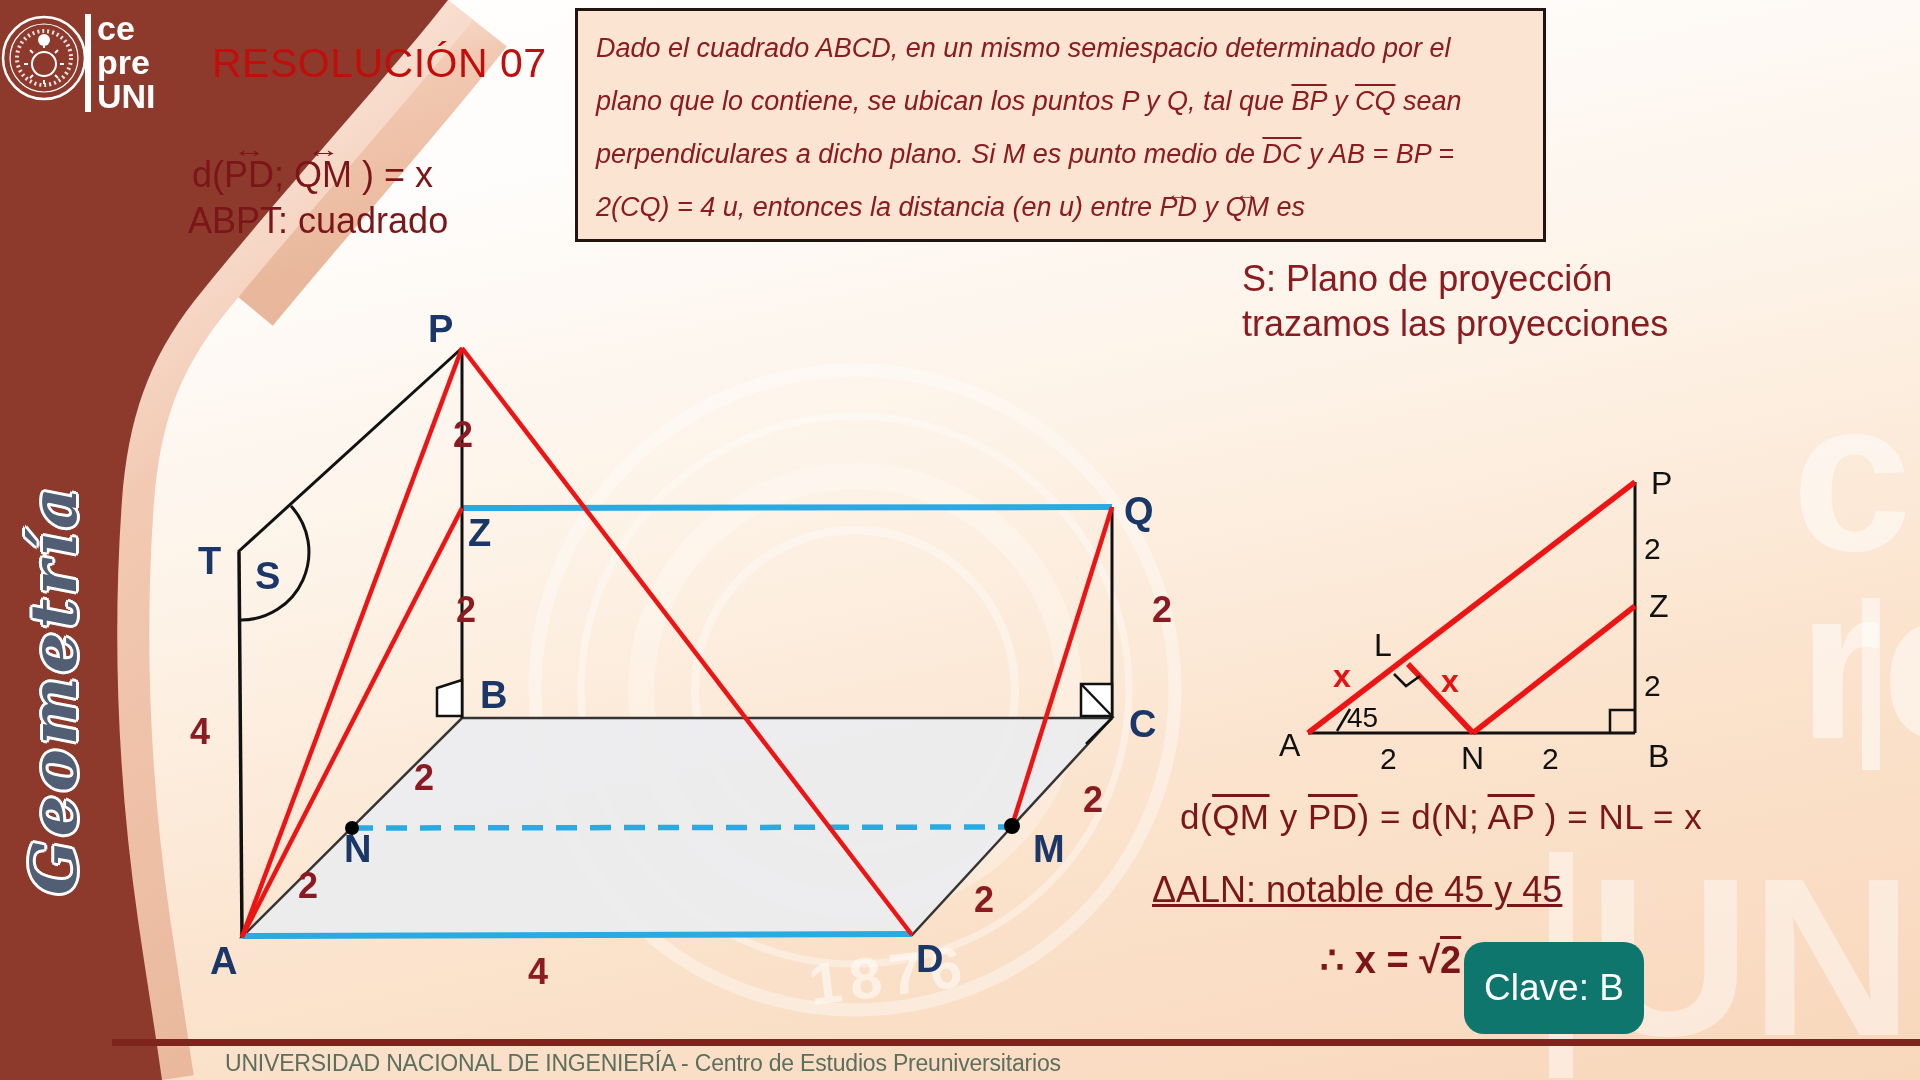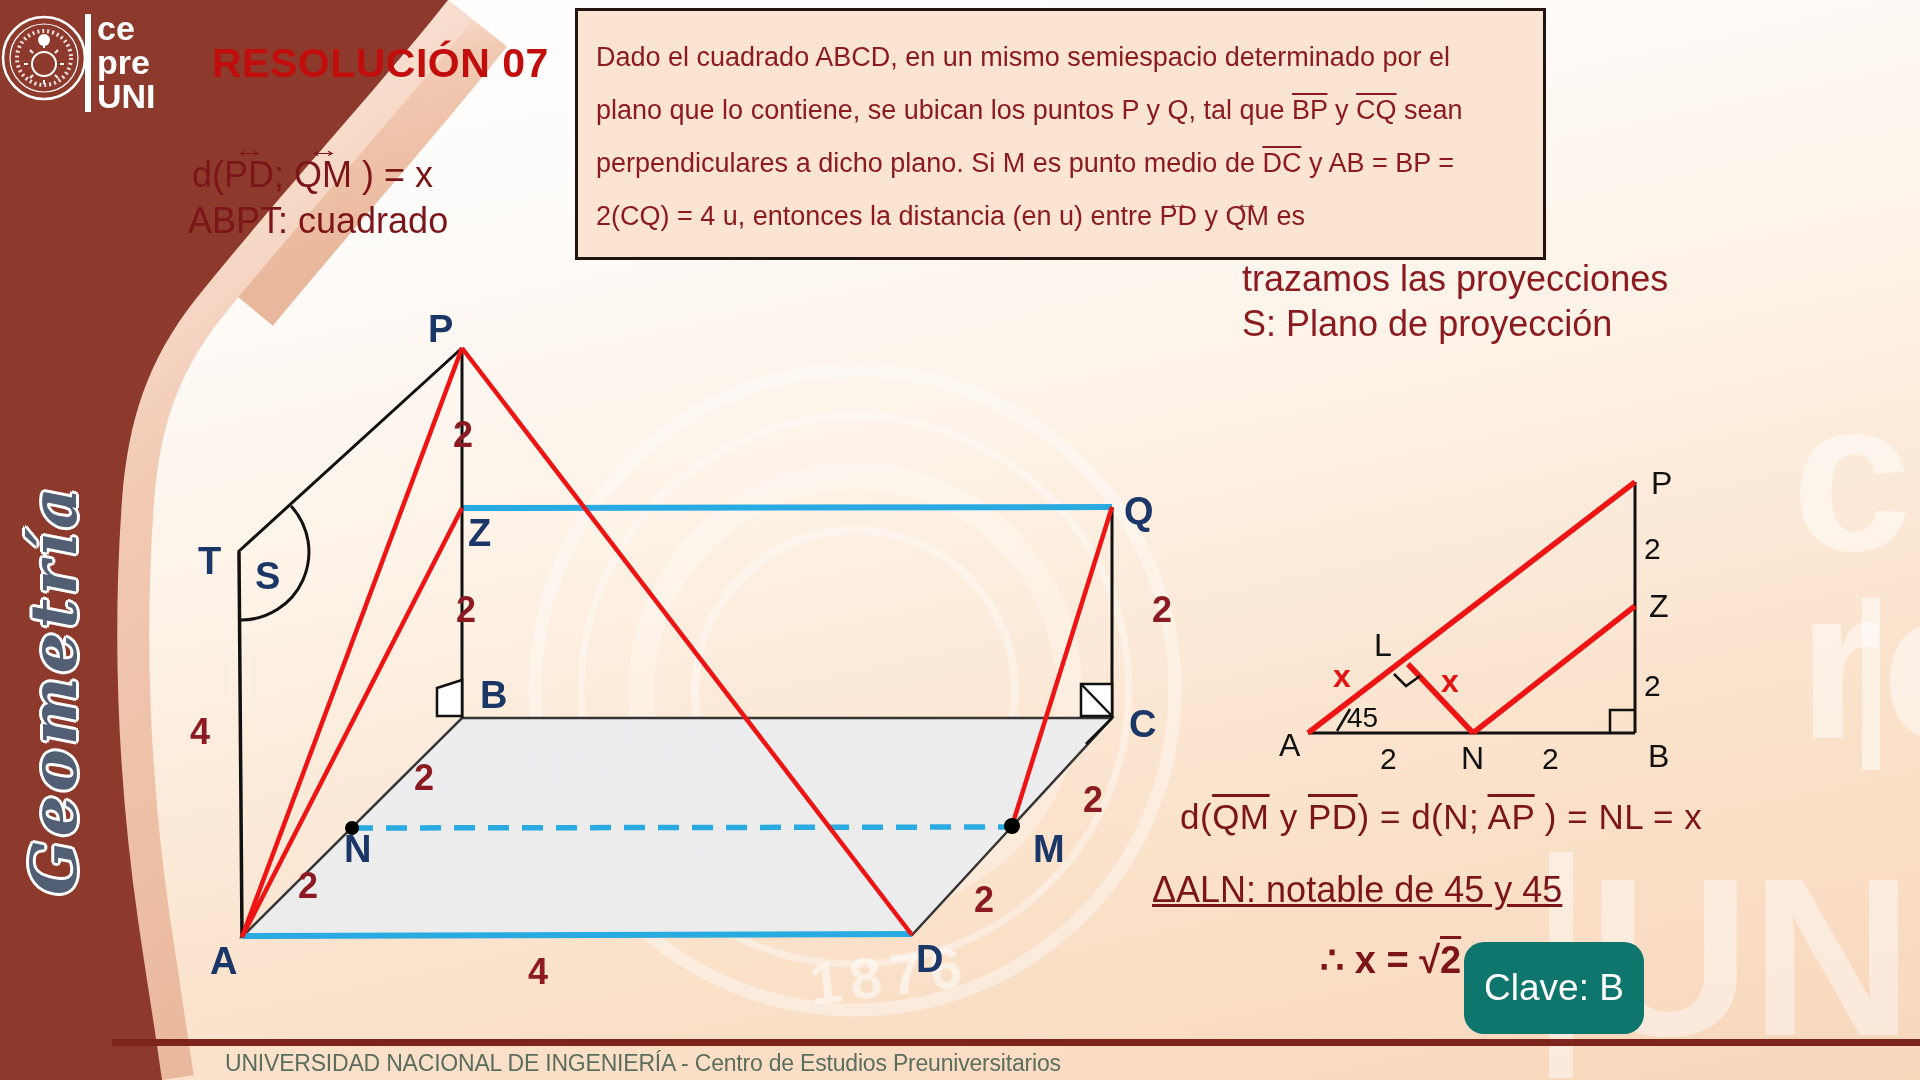--- a/index.html
+++ b/index.html
@@ -14,28 +14,28 @@
   #sidebar-svg{position:absolute;left:0;top:0;}
   .cepre{position:absolute;left:97px;top:11px;color:#ffffff;font-weight:bold;
          font-size:34px;line-height:34px;letter-spacing:0px;}
   .geo{position:absolute;left:16px;top:295px;height:600px;
        writing-mode:vertical-rl;transform:rotate(180deg);
        font-family:"DejaVu Serif",serif;font-style:italic;font-weight:bold;
        font-size:64px;letter-spacing:4px;color:#525e74;
        text-shadow:-3px 0 0 #fff,3px 0 0 #fff,0 -3px 0 #fff,0 3px 0 #fff,
                    -2px -2px 0 #fff,2px 2px 0 #fff,-2px 2px 0 #fff,2px -2px 0 #fff;}
   
-  .title{position:absolute;left:212px;top:40px;font-size:41px;font-weight:bold;
+  .title{position:absolute;left:212px;top:40px;font-size:41px;font-weight:normal;
          color:#c20d0d;letter-spacing:0.5px;}
   .given1{position:absolute;left:192px;top:154px;font-size:36px;color:#7c1519;}
   .given2{position:absolute;left:188px;top:200px;font-size:36px;color:#7c1519;}
   
   .pbox{position:absolute;left:575px;top:8px;width:929px;height:206px;
-        background:#fce4d3;border:3px solid #221510;padding:20px 18px;
-        font-size:27px;line-height:53px;color:#8c1b20;}
+        background:#fce4d3;border:3px solid #221510;padding:11px 18px;
+        font-size:27px;line-height:53px;color:#8c1b20;font-style:italic;}
   .pbox .line{white-space:nowrap;}
   
   .snote{position:absolute;left:1242px;top:256px;font-size:36px;line-height:45px;color:#8c1b20;}
   .dist{position:absolute;left:1170px;top:797px;font-size:35px;color:#7c1519;letter-spacing:0.5px;margin-left:10px;}
   .tri{position:absolute;left:1152px;top:869px;font-size:36px;color:#7c1519;text-decoration:underline;}
   .conc{position:absolute;left:1320px;top:938px;font-size:38px;font-weight:bold;color:#7c1519;}
   
   .clave{position:absolute;left:1464px;top:942px;width:180px;height:92px;
          background:#0f766e;border-radius:20px;color:#ffffff;font-size:37px;
          display:flex;align-items:center;justify-content:center;}
@@ -192,22 +192,22 @@
   <text x="1644" y="559" class="num2">2</text>
   <text x="1644" y="696" class="num2">2</text>
   <text x="1380" y="769" class="num2">2</text>
   <text x="1542" y="769" class="num2">2</text>
   <text x="1333" y="687" class="xlbl">x</text>
   <text x="1441" y="692" class="xlbl">x</text>
   <text x="1347" y="727" class="deg2">45</text>
 </svg>
 
 <div class="snote">
+  <div><span class="seg-p">S: Plano de proyección</span></div>
   <div><span class="seg-p">trazamos las proyecciones</span></div>
-  <div><span class="seg-p">S: Plano de proyección</span></div>
 </div>
 <div class="dist"><span class="seg-p">d(</span><span class="seg-o">QM</span><span class="seg-p"> y </span><span class="seg-o">PD</span><span class="seg-p">) = d(N; </span><span class="seg-o">AP</span><span class="seg-p"> ) = NL = x</span></div>
 <div class="tri"><span class="seg-p">ΔALN: notable de 45 y 45</span></div>
 <div class="conc"><span class="seg-p">∴ x = </span><span class="seg-p">√</span><span class="seg-o">2</span></div>
 
 <div class="clave">Clave: B</div>
 
 <div class="f-line"></div>
 <div class="f-left">UNIVERSIDAD NACIONAL DE INGENIERÍA  - Centro de Estudios Preuniversitarios</div>
 <div class="f-right">CICLO: PREUNIVERSITARIO 2024-I</div>

